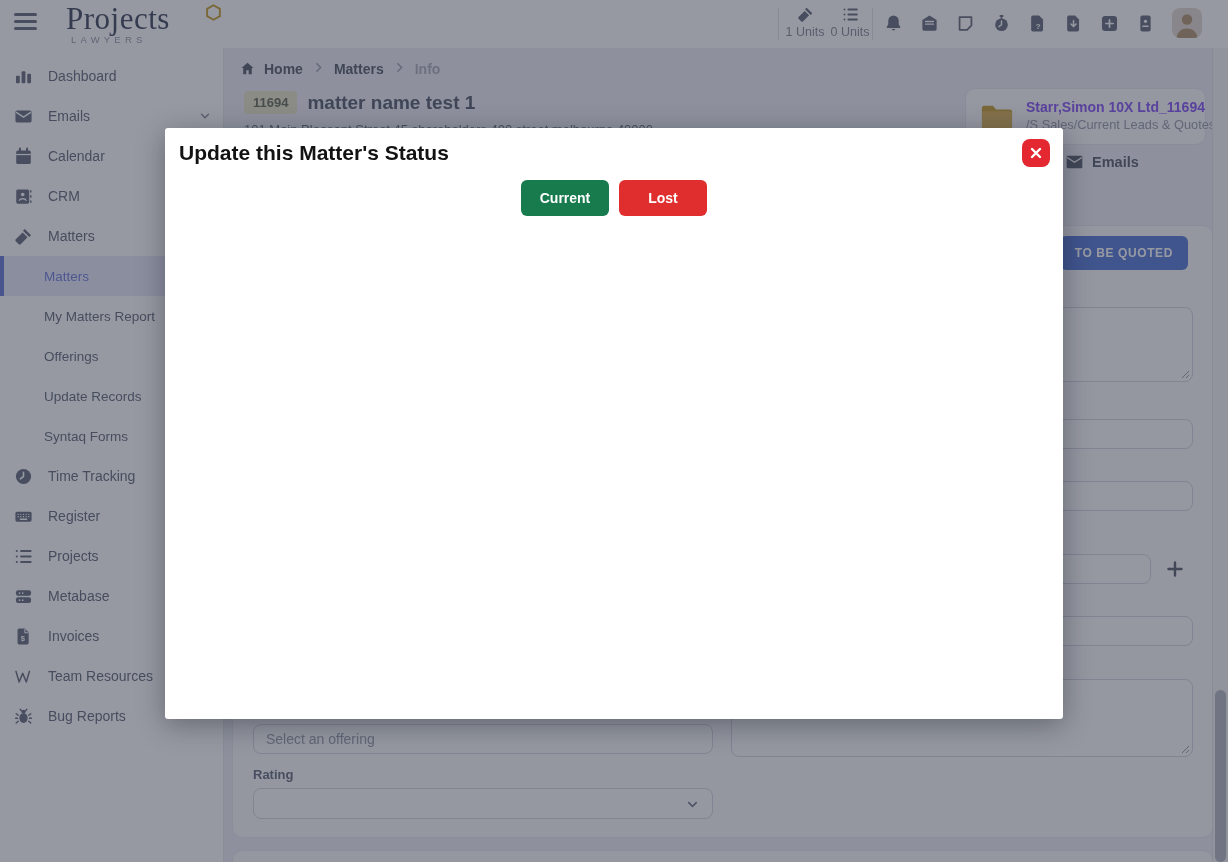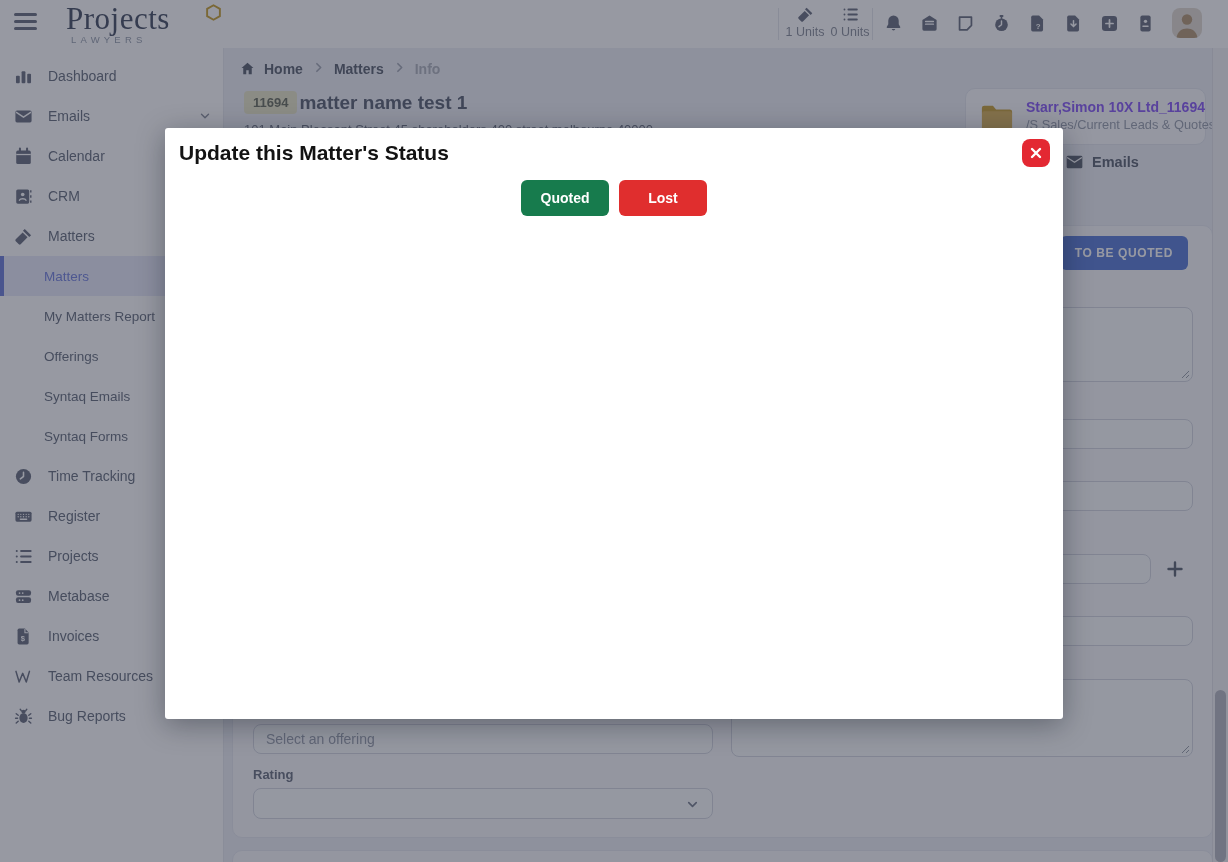--- a/index.html
+++ b/index.html
@@ -29,21 +29,21 @@
   .nav-item.sub .nlabel { margin-left:0; }
   .nav-item.active { background:rgba(115,131,222,.16); border-left:4px solid #6e7fd9; padding-left:40px; color:#7583de; }
   .nav-chev { position:absolute; right:12px; width:14px; height:14px; color:#8b919e; }
 
   
   .content { position:absolute; left:224px; top:48px; width:988px; height:814px; }
   .breadcrumb { position:absolute; left:16px; top:13px; display:flex; align-items:flex-start; gap:9px; font-size:14px; font-weight:600; color:#5b6270; }
   .bc-home { width:15px; height:15px; color:#5b6270; }
   .bc-sep { width:13px; height:13px; color:#a3a8b3; }
   .bc-muted { color:#b0b4bd; }
-  .title-row { position:absolute; left:20px; top:43px; display:flex; align-items:center; gap:2px; }
+  .title-row { position:absolute; left:20px; top:43px; display:flex; align-items:center; gap:10px; }
   .id-badge { background:#e9e6c9; color:#6b7060; font-size:13px; font-weight:700; padding:4px 9px; border-radius:4px; }
   .page-title { font-size:19px; font-weight:600; color:#5c6373; white-space:nowrap; }
   .subtitle { position:absolute; left:20px; top:74px; font-size:13px; color:#707685; white-space:nowrap; }
 
   .folder-card { position:absolute; left:741px; top:40px; width:241px; height:57px; background:#fbfcfe; border:1px solid #e4e7ee; border-radius:10px; cursor:pointer; }
   .folder-ic { position:absolute; left:14px; top:14px; }
   .fc-text { position:absolute; left:60px; top:10px; width:180px; }
   .fc-title { font-size:14px; font-weight:700; color:#8b5cf6; white-space:nowrap; }
   .fc-path { font-size:12.8px; color:#9aa0ae; white-space:nowrap; margin-top:2px; }
   .emails-head { position:absolute; left:842px; top:106px; display:flex; align-items:center; gap:9px; font-size:14.5px; font-weight:700; color:#5d6472; }
@@ -212,21 +212,21 @@
   <div class="nav-item sub active" style="top:208px">
     <span class="nlabel">Matters</span>
   </div>
   <div class="nav-item sub" style="top:248px">
     <span class="nlabel">My Matters Report</span>
   </div>
   <div class="nav-item sub" style="top:288px">
     <span class="nlabel">Offerings</span>
   </div>
   <div class="nav-item sub" style="top:328px">
-    <span class="nlabel">Syntaq Emails</span>
+    <span class="nlabel">Update Records</span>
   </div>
   <div class="nav-item sub" style="top:368px">
     <span class="nlabel">Syntaq Forms</span>
   </div>
 
   <div class="nav-item" style="top:408px">
     <svg class="nic" viewBox="0 0 24 24">
         <circle cx="12" cy="12" r="9.6" fill="currentColor"></circle>
         <path d="M12 12V6.8M12 12l-4 3" stroke="#fff" stroke-width="2" stroke-linecap="round"></path>
       </svg>
@@ -374,16 +374,16 @@
 <div class="backdrop"></div>
 
 <div class="modal">
   <div class="modal-title">Update this Matter's Status</div>
   <div class="modal-close">
     <svg width="16" height="16" viewBox="0 0 24 24" fill="none" stroke="#fff" stroke-width="3.6" stroke-linecap="round">
         <path d="M6 6l12 12M18 6L6 18"></path>
       </svg>
   </div>
   <div class="modal-btns">
-    <button class="mbtn green">Quoted</button>
+    <button class="mbtn green">Current</button>
     <button class="mbtn red">Lost</button>
   </div>
 </div>
 
 </body></html>

